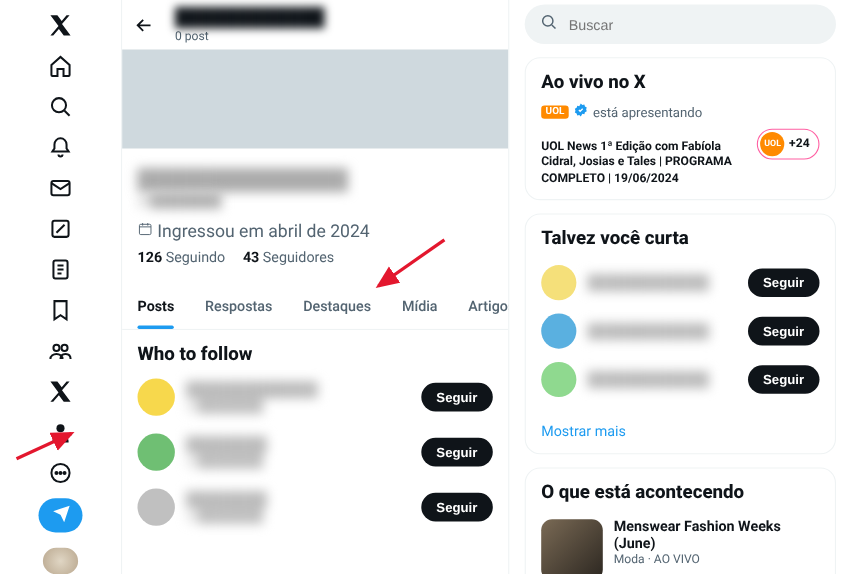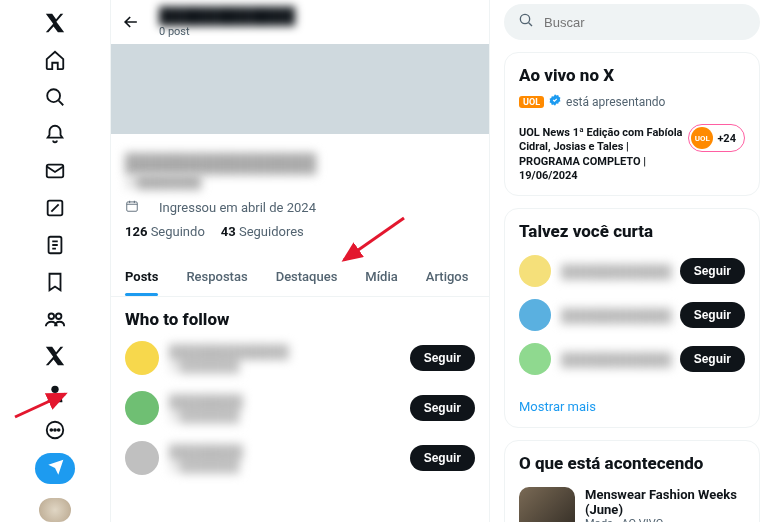--- a/index.html
+++ b/index.html
@@ -9,36 +9,36 @@
   
   .nav { width: 110px; display: flex; flex-direction: column; align-items: center; padding-top: 8px; gap: 8px; position: relative; }
   .nav-item { width: 44px; height: 38px; display: flex; align-items: center; justify-content: center; border-radius: 999px; cursor: pointer; }
   .nav-item svg { width: 22px; height: 22px; fill: none; stroke: #0f1419; stroke-width: 2; }
   .nav-item.filled svg { fill: #0f1419; stroke: none; }
   .compose-btn { width: 40px; height: 40px; background: #1d9bf0; border-radius: 999px; display: flex; align-items: center; justify-content: center; cursor: pointer; }
   .compose-btn svg { width: 20px; height: 20px; fill: #fff; }
   .avatar-mini { width: 32px; height: 32px; border-radius: 999px; background: radial-gradient(circle,#e0d6c4,#b9a78e); margin-top: 6px; cursor: pointer; }
 
   
-  .main { width: 380px; border-left: 1px solid #eff3f4; border-right: 1px solid #eff3f4; display: flex; flex-direction: column; overflow: hidden; position: relative; }
+  .main { width: 353px; border-left: 1px solid #eff3f4; border-right: 1px solid #eff3f4; display: flex; flex-direction: column; overflow: hidden; position: relative; }
   .header-bar { display: flex; align-items: center; padding: 6px 10px; gap: 18px; }
   .back-icon { width: 20px; height: 20px; cursor: pointer; }
   .back-icon svg { width: 20px; height: 20px; stroke: #0f1419; stroke-width: 2; fill: none; }
   .header-info { display: flex; flex-direction: column; }
   .header-name { font-weight: 700; font-size: 16px; filter: blur(4px); }
   .header-posts { font-size: 11px; color: #536471; }
 
   .banner { height: 90px; background: #cfd9de; }
   .profile-area { padding: 10px 14px; }
   .avatar-row { display: flex; align-items: flex-end; justify-content: space-between; margin-top: -45px; }
   .avatar { width: 90px; height: 90px; border-radius: 999px; background: radial-gradient(circle,#c9b9a0,#8a7a63); border: 3px solid #fff; filter: blur(3px); }
   .edit-btn { border: 1px solid #cfd9de; background: #fff; color: #0f1419; font-weight: 700; font-size: 13px; padding: 6px 14px; border-radius: 999px; cursor: pointer; margin-top: 42px; }
   .display-name { font-weight: 800; font-size: 18px; margin-top: 8px; filter: blur(5px); color: #aaa; }
   .handle { font-size: 13px; color: #b0b0b0; filter: blur(5px); }
-  .joined { display: flex; align-items: center; gap: 20px; font-size: 13px; color: #536471; margin-top: 10px; }
+  .joined { display: flex; align-items: flex-end; gap: 4px; font-size: 16px; color: #536471; margin-top: 10px; }
   .joined svg { width: 14px; height: 14px; stroke: #536471; fill: none; stroke-width: 1.5; }
   .stats { display: flex; gap: 16px; font-size: 13px; margin-top: 8px; }
   .stat { color: #536471; }
   .stat b { color: #0f1419; font-weight: 700; }
 
   .tabs { display: flex; border-bottom: 1px solid #eff3f4; margin-top: 8px; }
   .tab { flex: none; padding: 12px 14px; font-size: 13px; font-weight: 500; color: #536471; cursor: pointer; position: relative; }
   .tab.active { color: #0f1419; font-weight: 700; }
   .tab.active::after { content: ''; position: absolute; bottom: 0; left: 14px; right: 14px; height: 3px; background: #1d9bf0; border-radius: 2px; }
 

